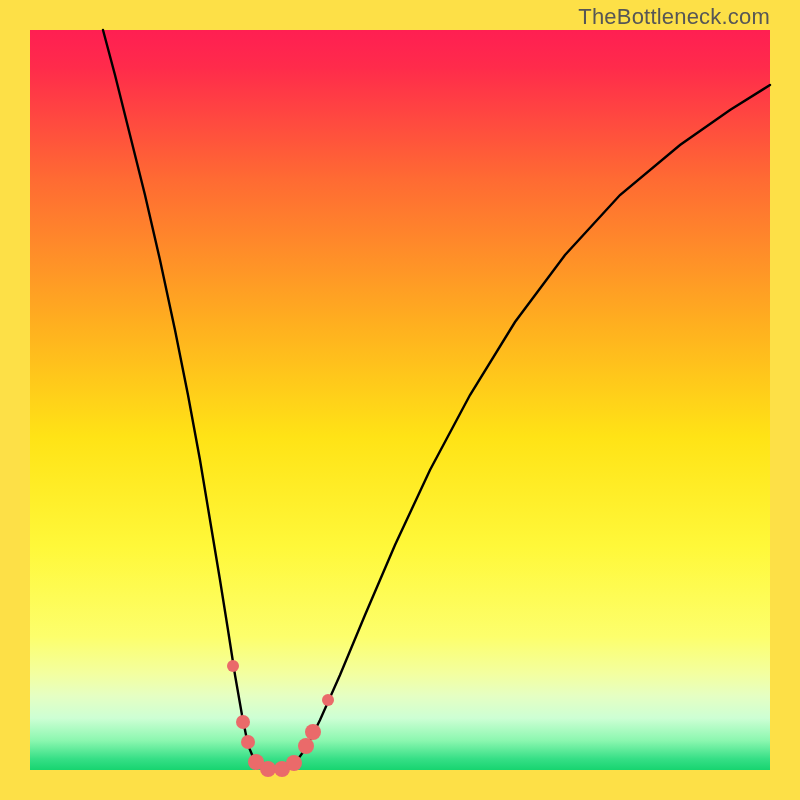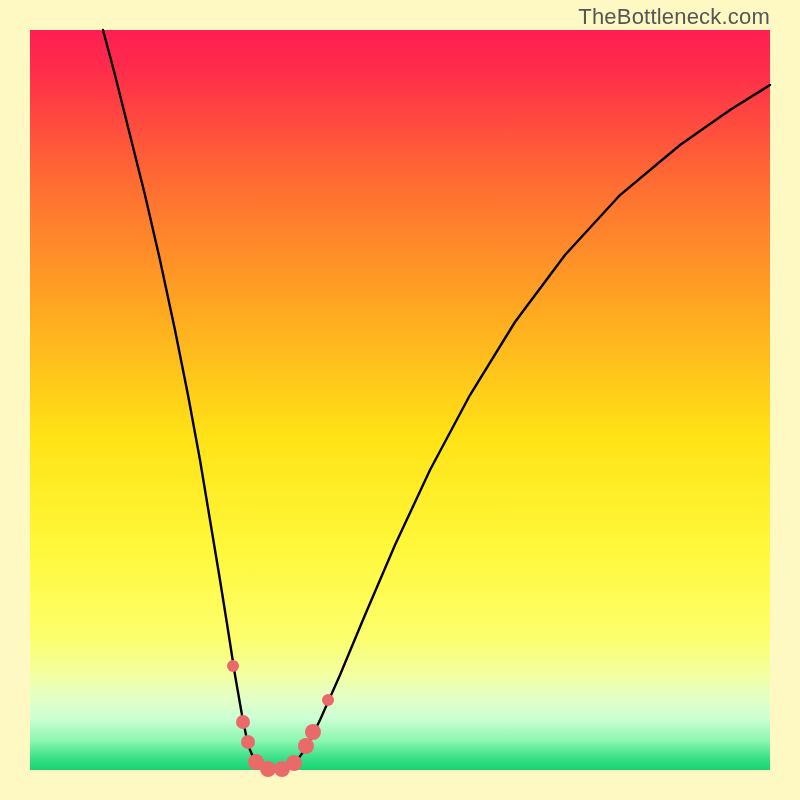--- a/index.html
+++ b/index.html
@@ -9,21 +9,21 @@
     height: 800px;
     background: #000;
     overflow: hidden;
   }
   .frame {
     position: absolute;
     top: 0;
     left: 0;
     width: 800px;
     height: 800px;
-    background: #fef9c3;
+    background: #fde047;
   }
   .plot-area {
     position: absolute;
     top: 30px;
     left: 30px;
     width: 740px;
     height: 740px;
   }
   .gradient-bg {
     position: absolute;

